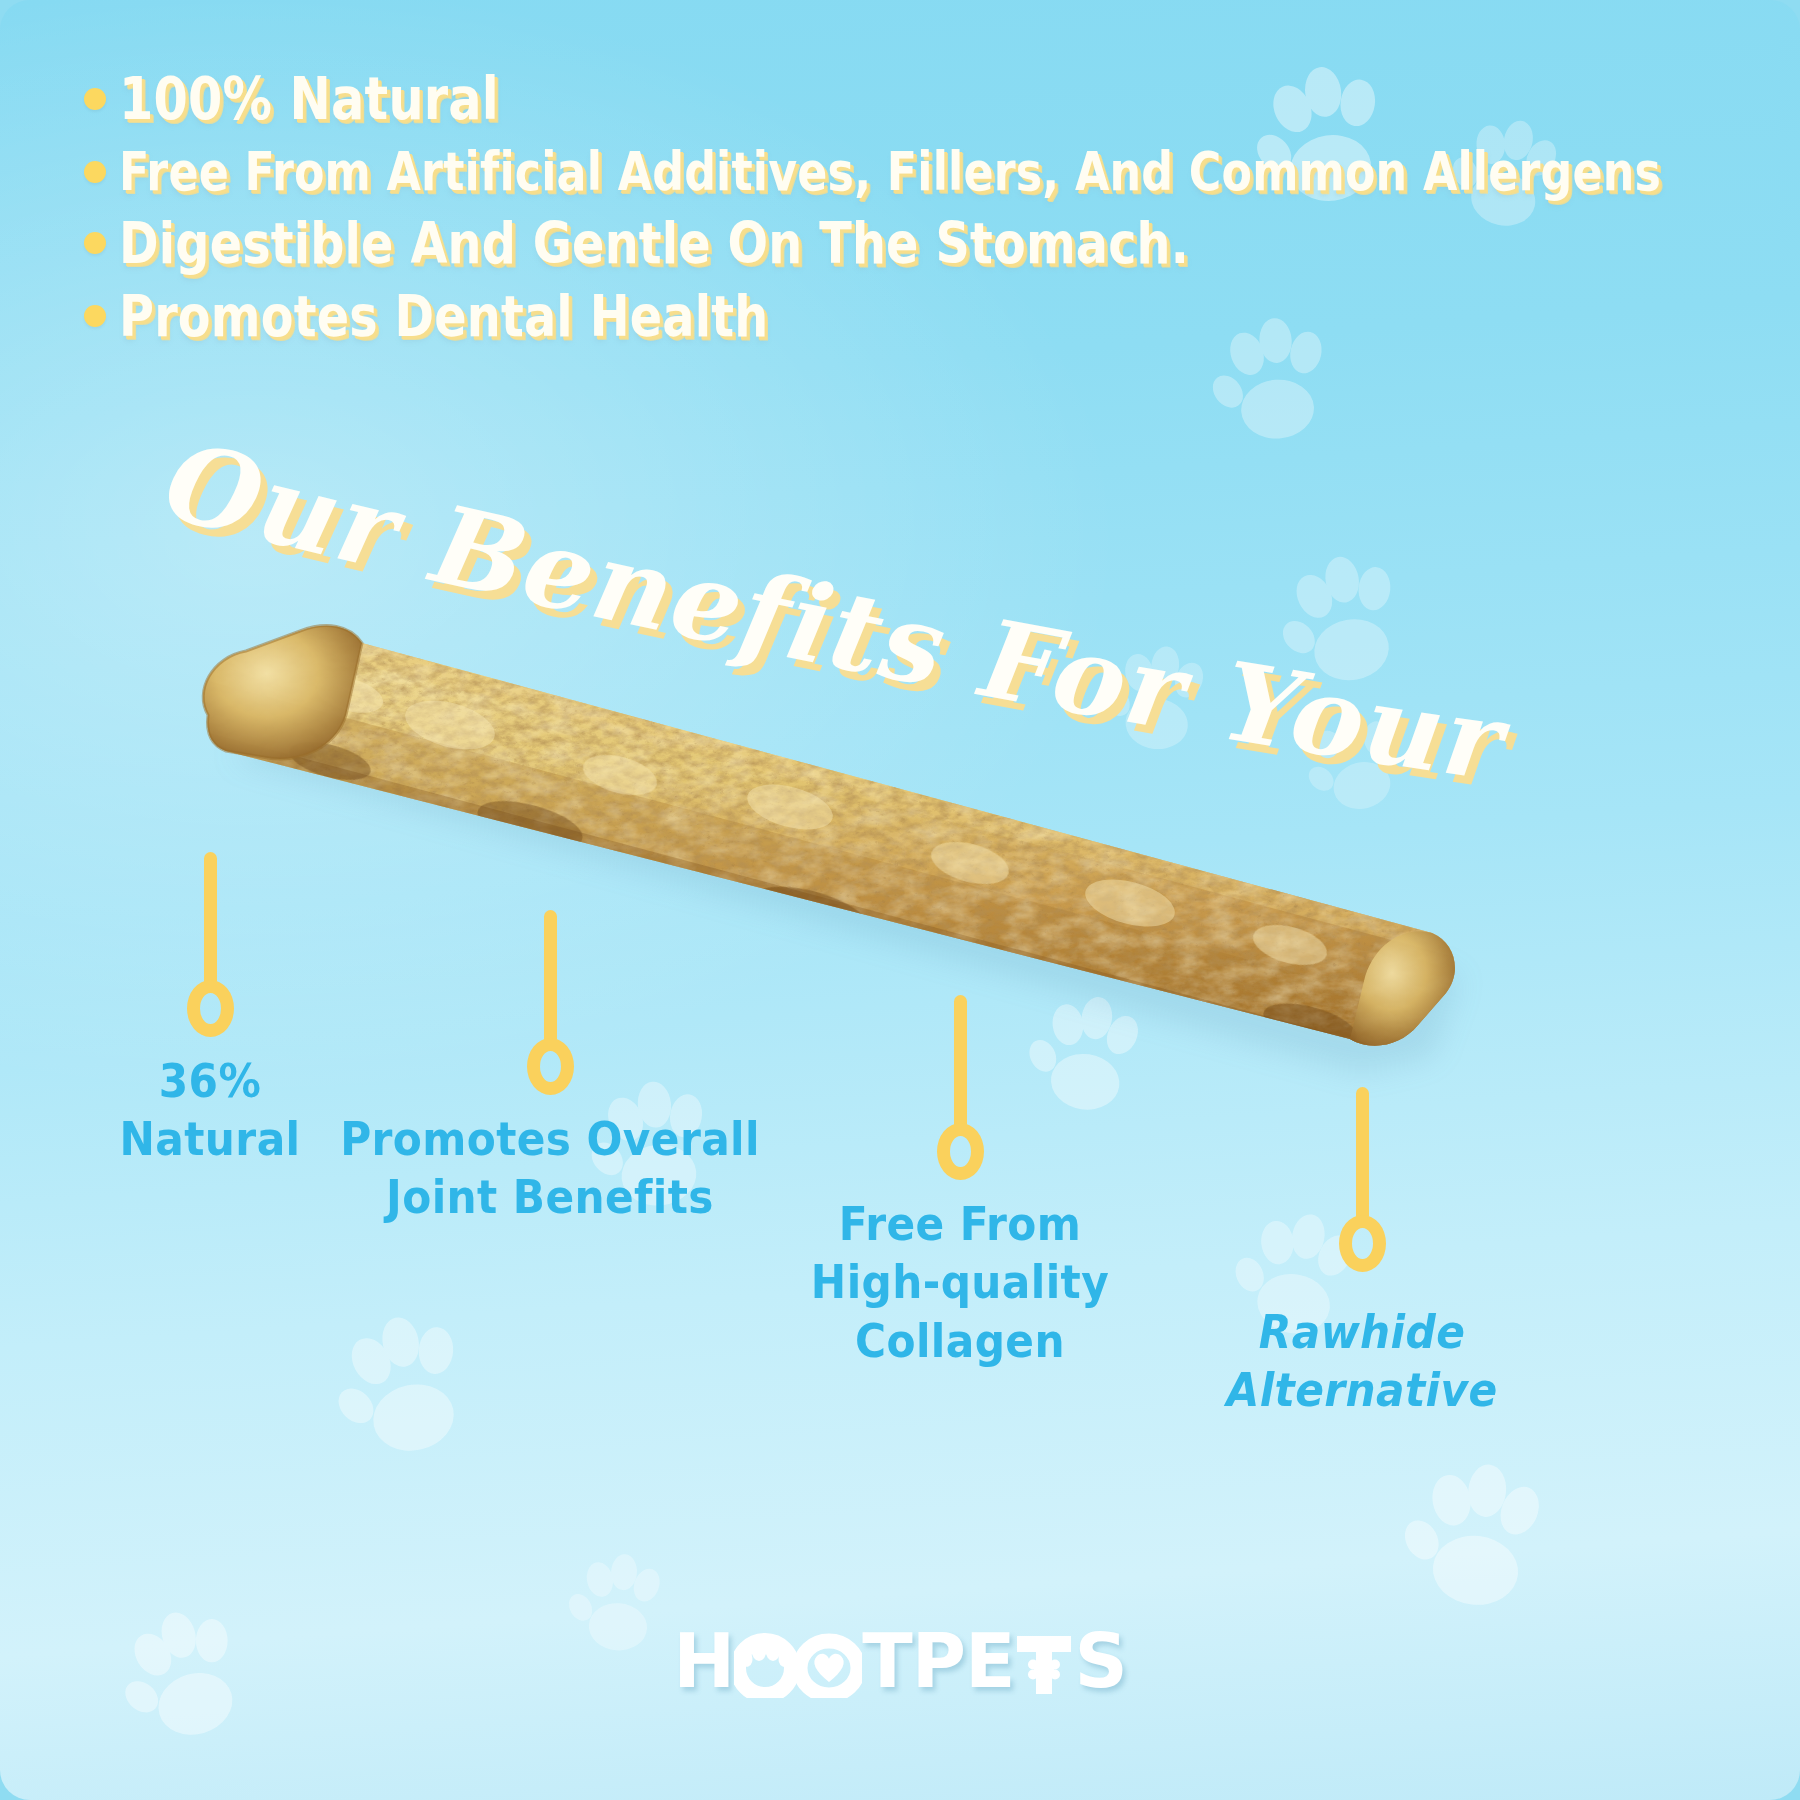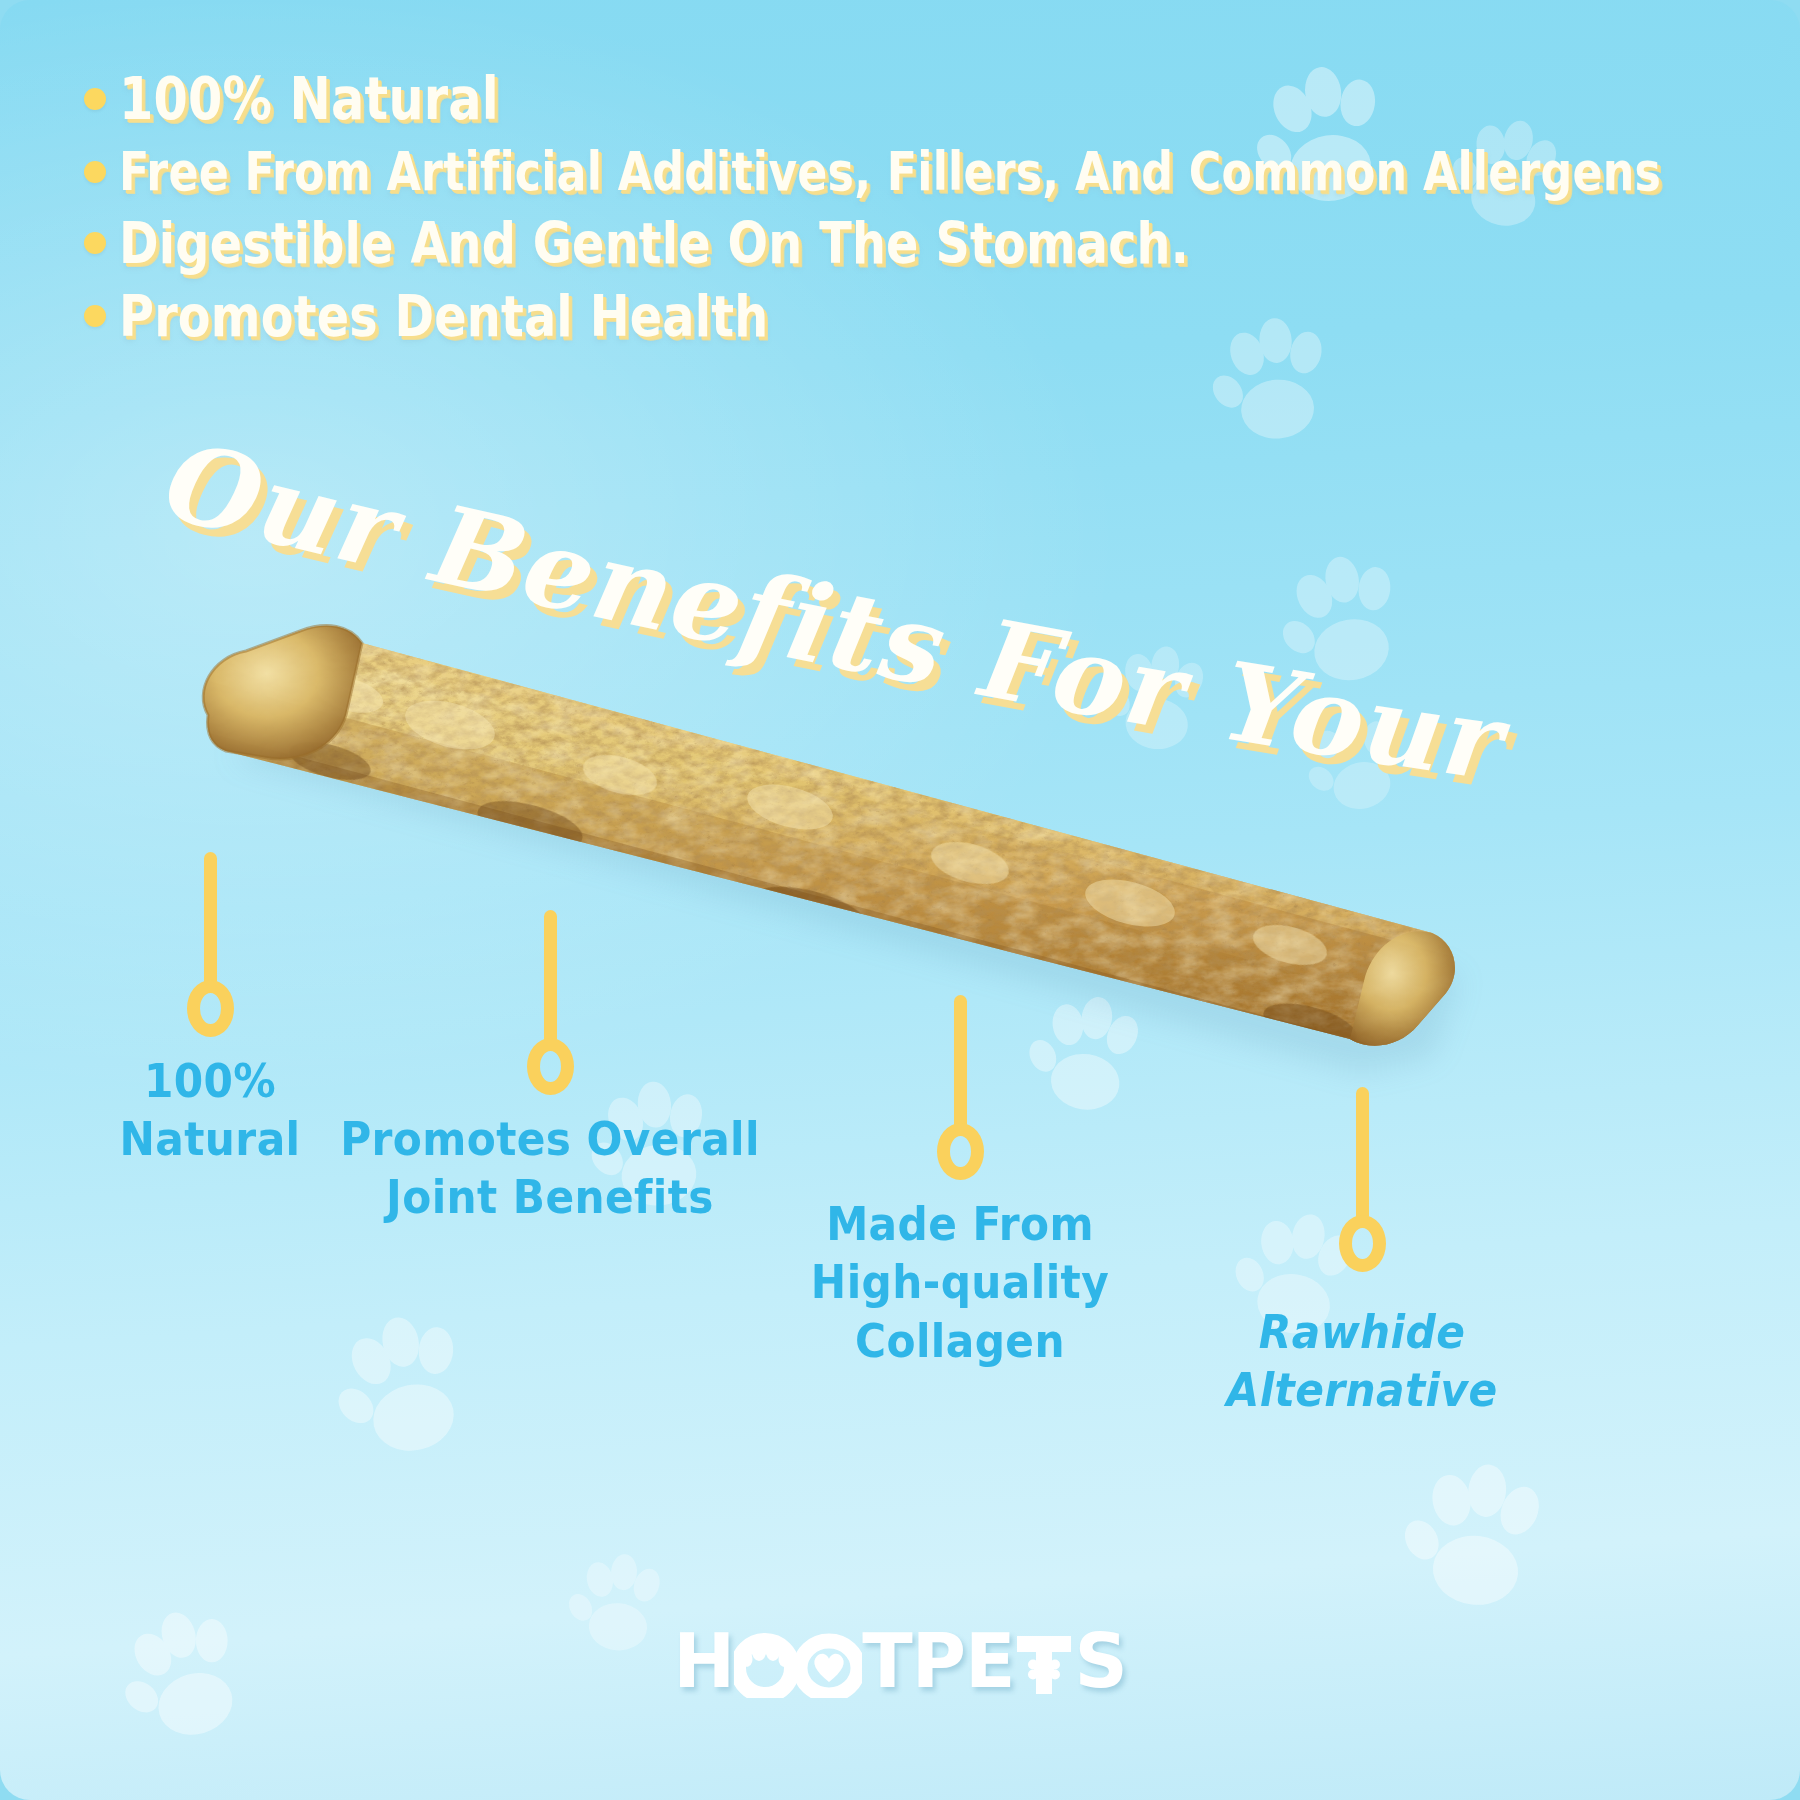--- a/index.html
+++ b/index.html
@@ -448,35 +448,35 @@
                L 1268,430
                C 1250,452 1220,456 1200,444
                L 1214,386
                C 1222,352 1252,330 1282,338 Z" fill="url(#endCapG)" opacity=".9"></path>
     </svg>
   </div>
 
   <div class="callout" style="left:120px;top:852px;width:180px;">
     <div class="stem" style="height:135px;"></div>
     <div class="ring" style="top:128px;"></div>
-    <div class="co-label" style="top:200px;width:240px;">100%
+    <div class="co-label" style="top:200px;width:240px;">36%
 Natural</div>
   </div>
 
   <div class="callout" style="left:460px;top:910px;width:180px;">
     <div class="stem" style="height:135px;"></div>
     <div class="ring" style="top:128px;"></div>
     <div class="co-label" style="top:200px;width:430px;">Promotes Overall
 Joint Benefits</div>
   </div>
 
   <div class="callout" style="left:870px;top:995px;width:180px;">
     <div class="stem" style="height:135px;"></div>
     <div class="ring" style="top:128px;"></div>
-    <div class="co-label" style="top:200px;width:380px;">Made From
+    <div class="co-label" style="top:200px;width:380px;">Free From
 High-quality
 Collagen</div>
   </div>
 
   <div class="callout" style="left:1272px;top:1087px;width:180px;">
     <div class="stem" style="height:135px;"></div>
     <div class="ring" style="top:128px;"></div>
     <div class="co-label" style="top:216px;width:400px;font-style:italic;">Rawhide
 Alternative</div>
   </div>

